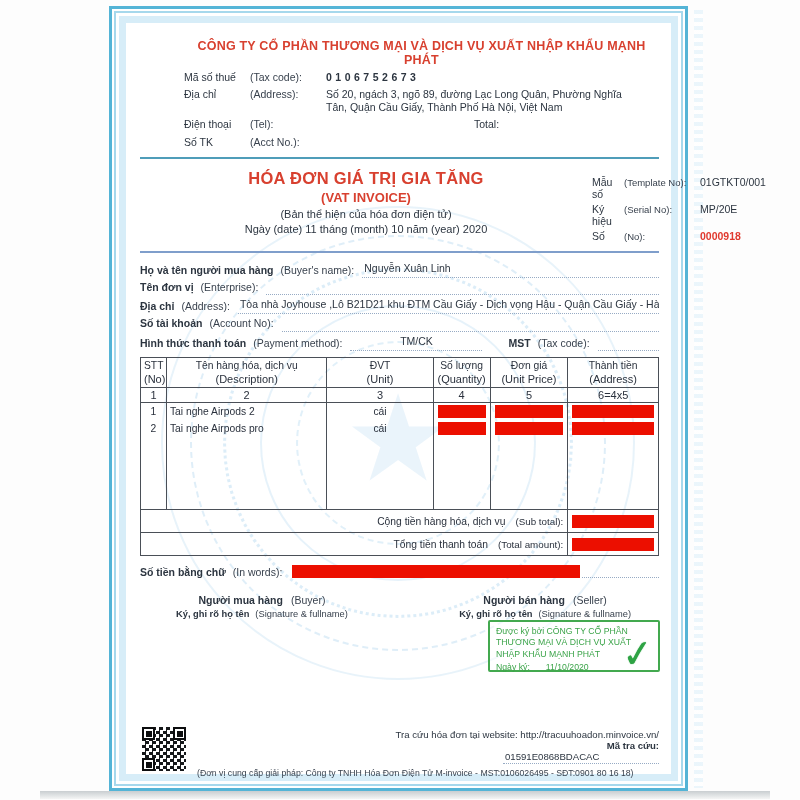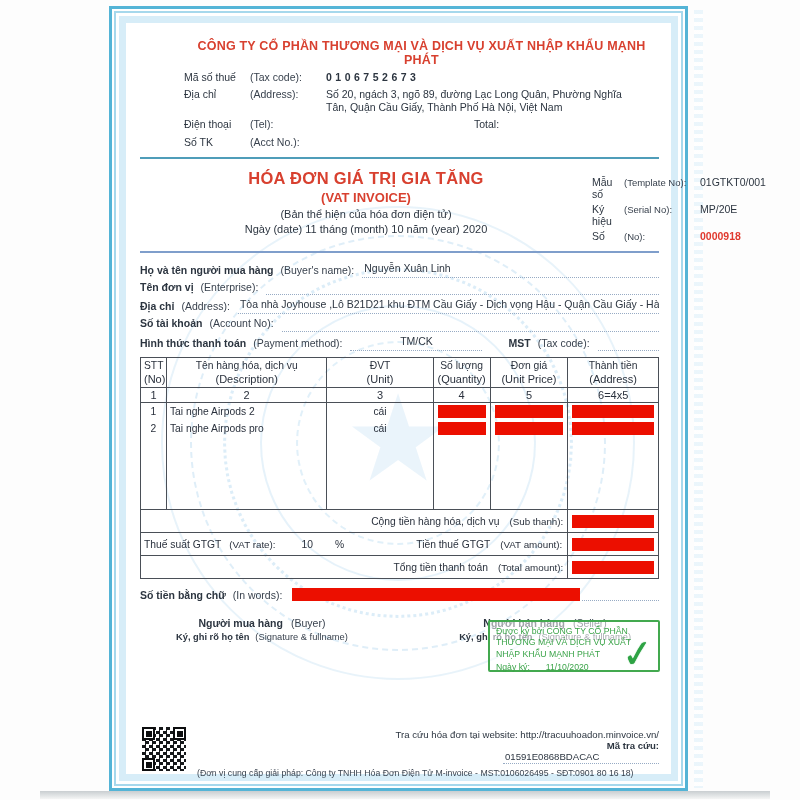--- a/index.html
+++ b/index.html
@@ -295,34 +295,21 @@
       <tr class="filler item">
         <td></td>
             <td></td>
             <td></td>
             <td></td>
             <td></td>
             <td></td>
       </tr>
       <tr class="tot">
         <td colspan="5" class="tot-label">
-          <span>Cộng tiền hàng hóa, dịch vụ</span><span class="en">(Sub thanh):</span>
-        </td>
-        <td>
-              <div class="redact"></div>
-            </td>
-      </tr>
-      <tr class="tot">
-        <td colspan="5">
-          <div class="vatrow">
-            <span class="left"><span>Thuế suất GTGT</span><span class="en">(VAT rate):</span></span>
-            <span class="rate">10</span>
-            <span class="pct">%</span>
-            <span class="right"><span>Tiền thuế GTGT</span><span class="en">(VAT amount):</span></span>
-          </div>
+          <span>Cộng tiền hàng hóa, dịch vụ</span><span class="en">(Sub total):</span>
         </td>
         <td>
               <div class="redact"></div>
             </td>
       </tr>
       <tr class="tot">
         <td colspan="5" class="tot-label">
           <span>Tổng tiền thanh toán</span><span class="en">(Total amount):</span>
         </td>
         <td>

